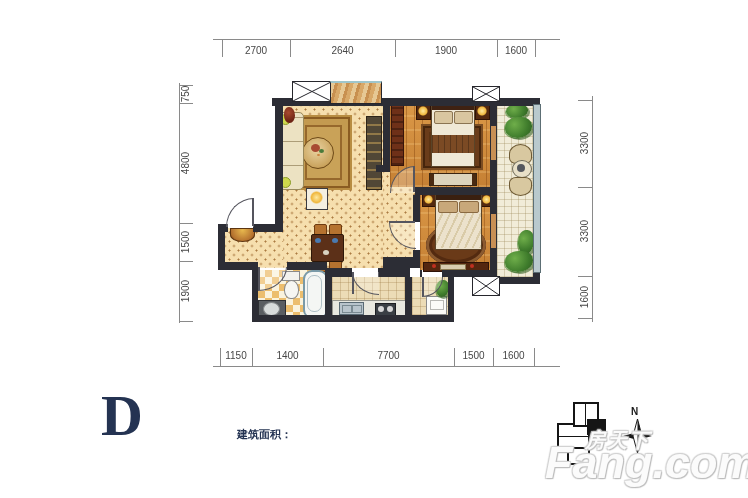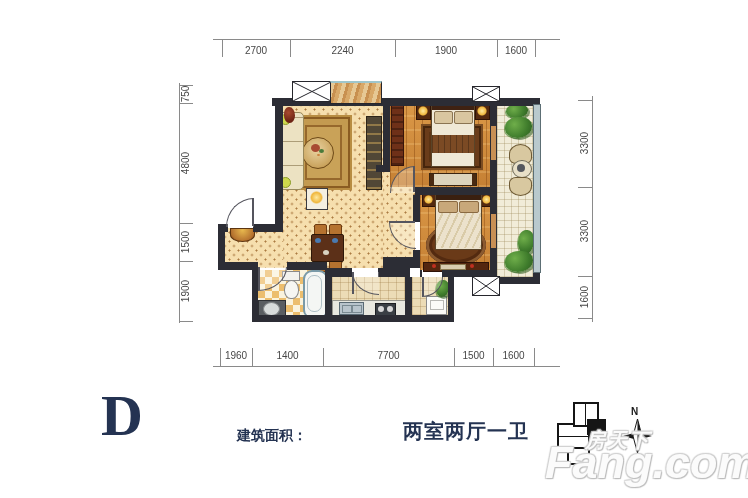--- a/index.html
+++ b/index.html
@@ -211,34 +211,34 @@
   <div class="leaf" style="left:422px;top:277px;width:2px;height:19px"></div>
 
   <div>
     <div class="spine" style="left:213px;top:39px;width:347px;height:1px"></div>
     <div class="tick" style="left:222px;top:39px;width:1px;height:18px"></div>
     <div class="tick" style="left:290px;top:39px;width:1px;height:18px"></div>
     <div class="tick" style="left:395px;top:39px;width:1px;height:18px"></div>
     <div class="tick" style="left:497px;top:39px;width:1px;height:18px"></div>
     <div class="tick" style="left:535px;top:39px;width:1px;height:18px"></div>
     <div class="dim" style="left:222px;top:45px;width:68px">2700</div>
-    <div class="dim" style="left:290px;top:45px;width:105px">2240</div>
+    <div class="dim" style="left:290px;top:45px;width:105px">2640</div>
     <div class="dim" style="left:395px;top:45px;width:102px">1900</div>
     <div class="dim" style="left:497px;top:45px;width:38px">1600</div>
   </div>
 
   <div>
     <div class="spine" style="left:213px;top:366px;width:347px;height:1px"></div>
     <div class="tick" style="left:220px;top:348px;width:1px;height:18px"></div>
     <div class="tick" style="left:252px;top:348px;width:1px;height:18px"></div>
     <div class="tick" style="left:323px;top:348px;width:1px;height:18px"></div>
     <div class="tick" style="left:454px;top:348px;width:1px;height:18px"></div>
     <div class="tick" style="left:493px;top:348px;width:1px;height:18px"></div>
     <div class="tick" style="left:534px;top:348px;width:1px;height:18px"></div>
-    <div class="dim" style="left:220px;top:350px;width:32px">1960</div>
+    <div class="dim" style="left:220px;top:350px;width:32px">1150</div>
     <div class="dim" style="left:252px;top:350px;width:71px">1400</div>
     <div class="dim" style="left:323px;top:350px;width:131px">7700</div>
     <div class="dim" style="left:454px;top:350px;width:39px">1500</div>
     <div class="dim" style="left:493px;top:350px;width:41px">1600</div>
   </div>
 
   <div>
     <div class="spine" style="left:179px;top:83px;width:1px;height:240px"></div>
     <div class="tick" style="left:179px;top:85px;width:14px;height:1px"></div>
     <div class="tick" style="left:179px;top:103px;width:14px;height:1px"></div>
@@ -257,22 +257,21 @@
     <div class="tick" style="left:578px;top:187px;width:14px;height:1px"></div>
     <div class="tick" style="left:578px;top:276px;width:14px;height:1px"></div>
     <div class="tick" style="left:578px;top:318px;width:14px;height:1px"></div>
     <div class="dim dimv" style="left:565px;top:137px;width:40px">3300</div>
     <div class="dim dimv" style="left:565px;top:225px;width:40px">3300</div>
     <div class="dim dimv" style="left:565px;top:291px;width:40px">1600</div>
   </div>
 
   <div class="a" style="left:0;top:388px;width:560px;height:70px">
     <span class="a navy" style="left:101px;top:0px;font-family:'Liberation Serif',serif;font-size:58px;font-weight:bold;line-height:56px;">D</span>
-    <span class="a navy" style="left:237px;top:39px;font-size:14px;font-weight:bold;">建筑面积：</span>
-    <span class="a navy" style="left:403px;top:30px;font-size:20px;font-weight:bold;letter-spacing:1px;">两室两厅一卫</span>
+    <span class="a navy" style="left:237px;top:39px;font-size:11px;font-weight:bold;">建筑面积：</span>
   </div>
 
   <div>
     <div class="a" style="left:557px;top:423px;width:29px;height:25px;background:#fff;border:2px solid #151515;">
       <div class="a" style="left:0;top:11px;width:100%;height:1px;background:#151515"></div>
     </div>
     <div class="a" style="left:567px;top:447px;width:19px;height:14px;background:#fff;border:2px solid #151515;"></div>
     <div class="a" style="left:573px;top:402px;width:22px;height:21px;background:#fff;border:2px solid #151515;">
       <div class="a" style="left:10px;top:0;width:1px;height:100%;background:#151515"></div>
     </div>

